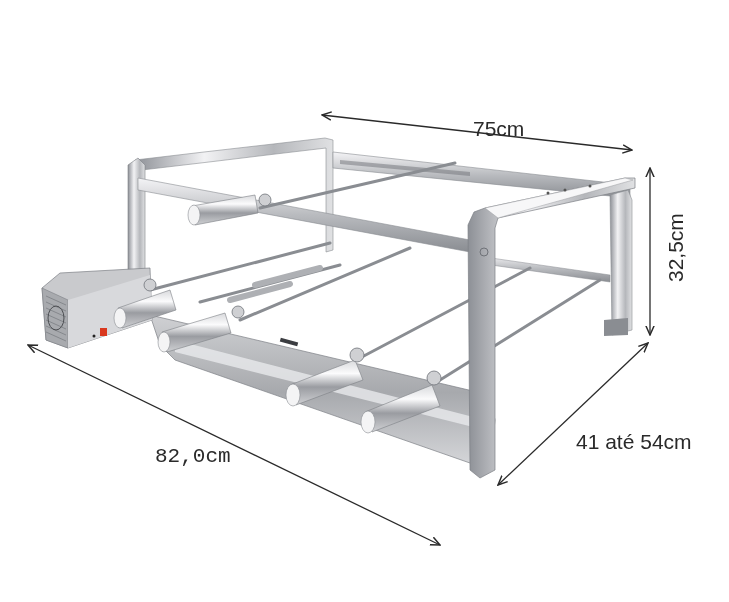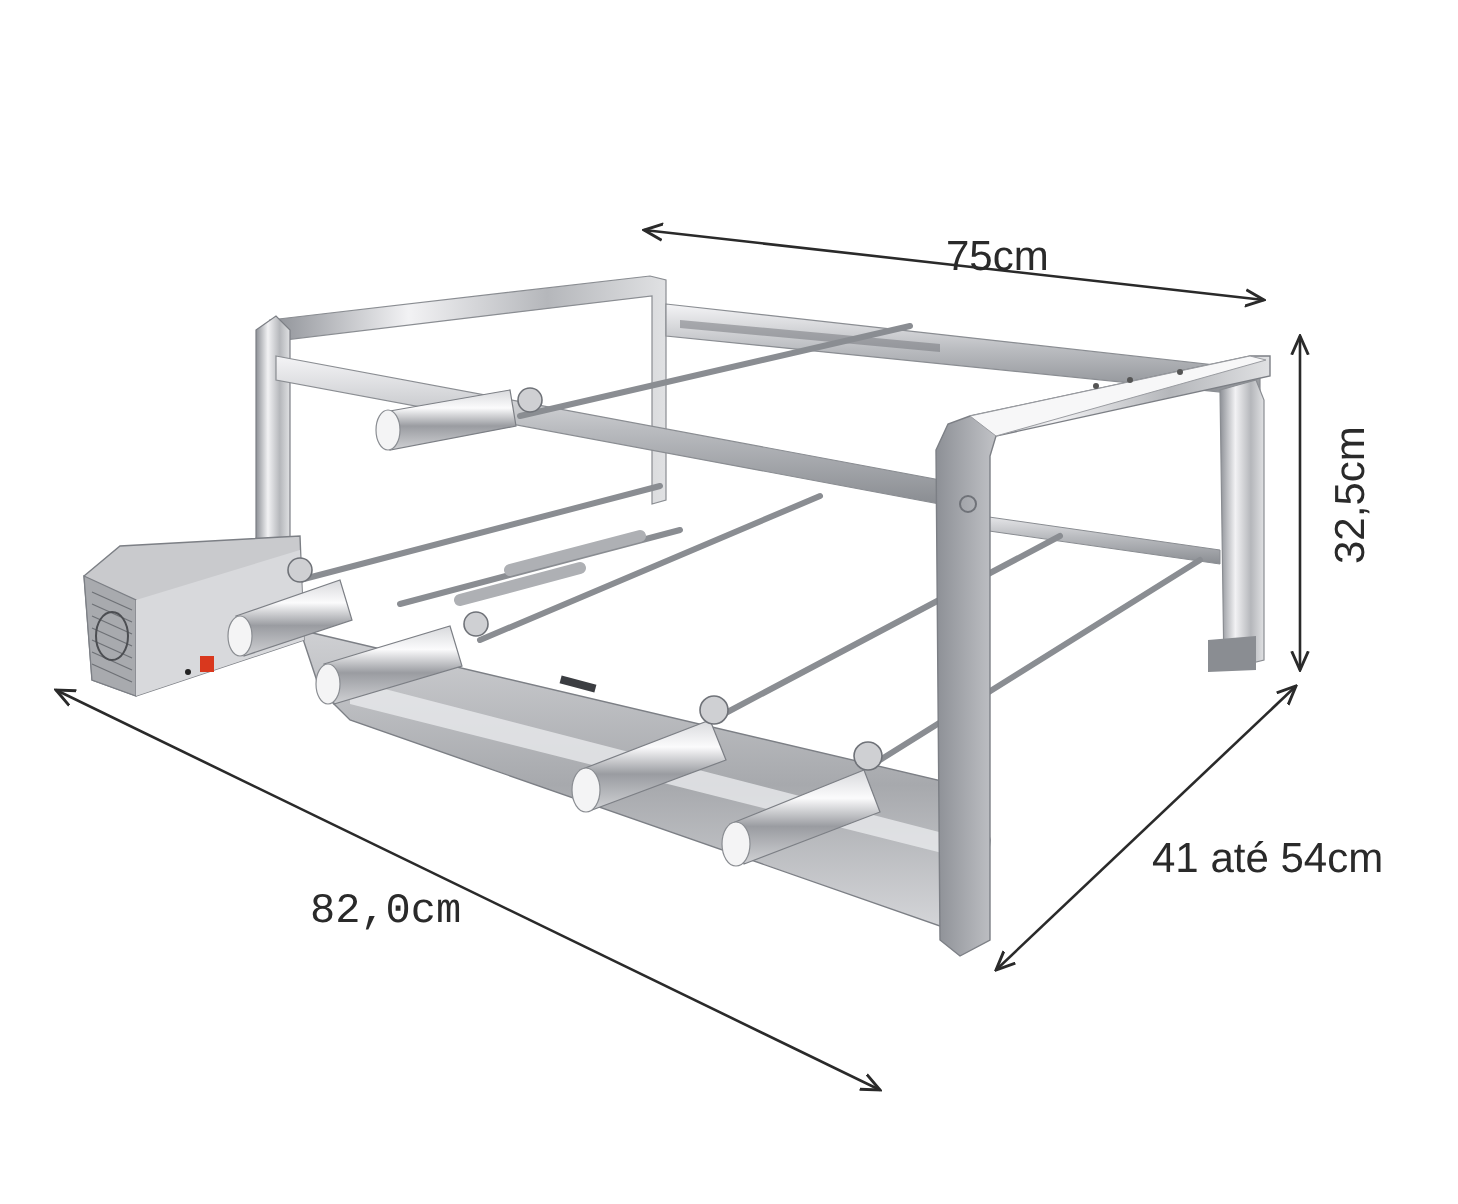--- a/index.html
+++ b/index.html
@@ -136,15 +136,15 @@
     <g stroke="#2a2a2a" stroke-width="1.3" fill="none">
       <line x1="322" y1="115" x2="632" y2="150" marker-start="url(#arr)" marker-end="url(#arr)"></line>
       <line x1="650" y1="168" x2="650" y2="335" marker-start="url(#arr)" marker-end="url(#arr)"></line>
       <line x1="648" y1="343" x2="498" y2="485" marker-start="url(#arr)" marker-end="url(#arr)"></line>
       <line x1="28" y1="345" x2="440" y2="545" marker-start="url(#arr)" marker-end="url(#arr)"></line>
     </g>
   </svg>
 
   <div class="label" style="left:473px; top:117px;">75cm</div>
   <div class="label vertical" style="left:664px; top:282px;">32,5cm</div>
-  <div class="label" style="left:576px; top:418px;">41 até 54cm</div>
+  <div class="label" style="left:576px; top:430px;">41 até 54cm</div>
   <div class="label" style="left:155px; top:445px;font-family:Liberation Mono, monospace;">82,0cm</div>
 </div>
 
 </body></html>

